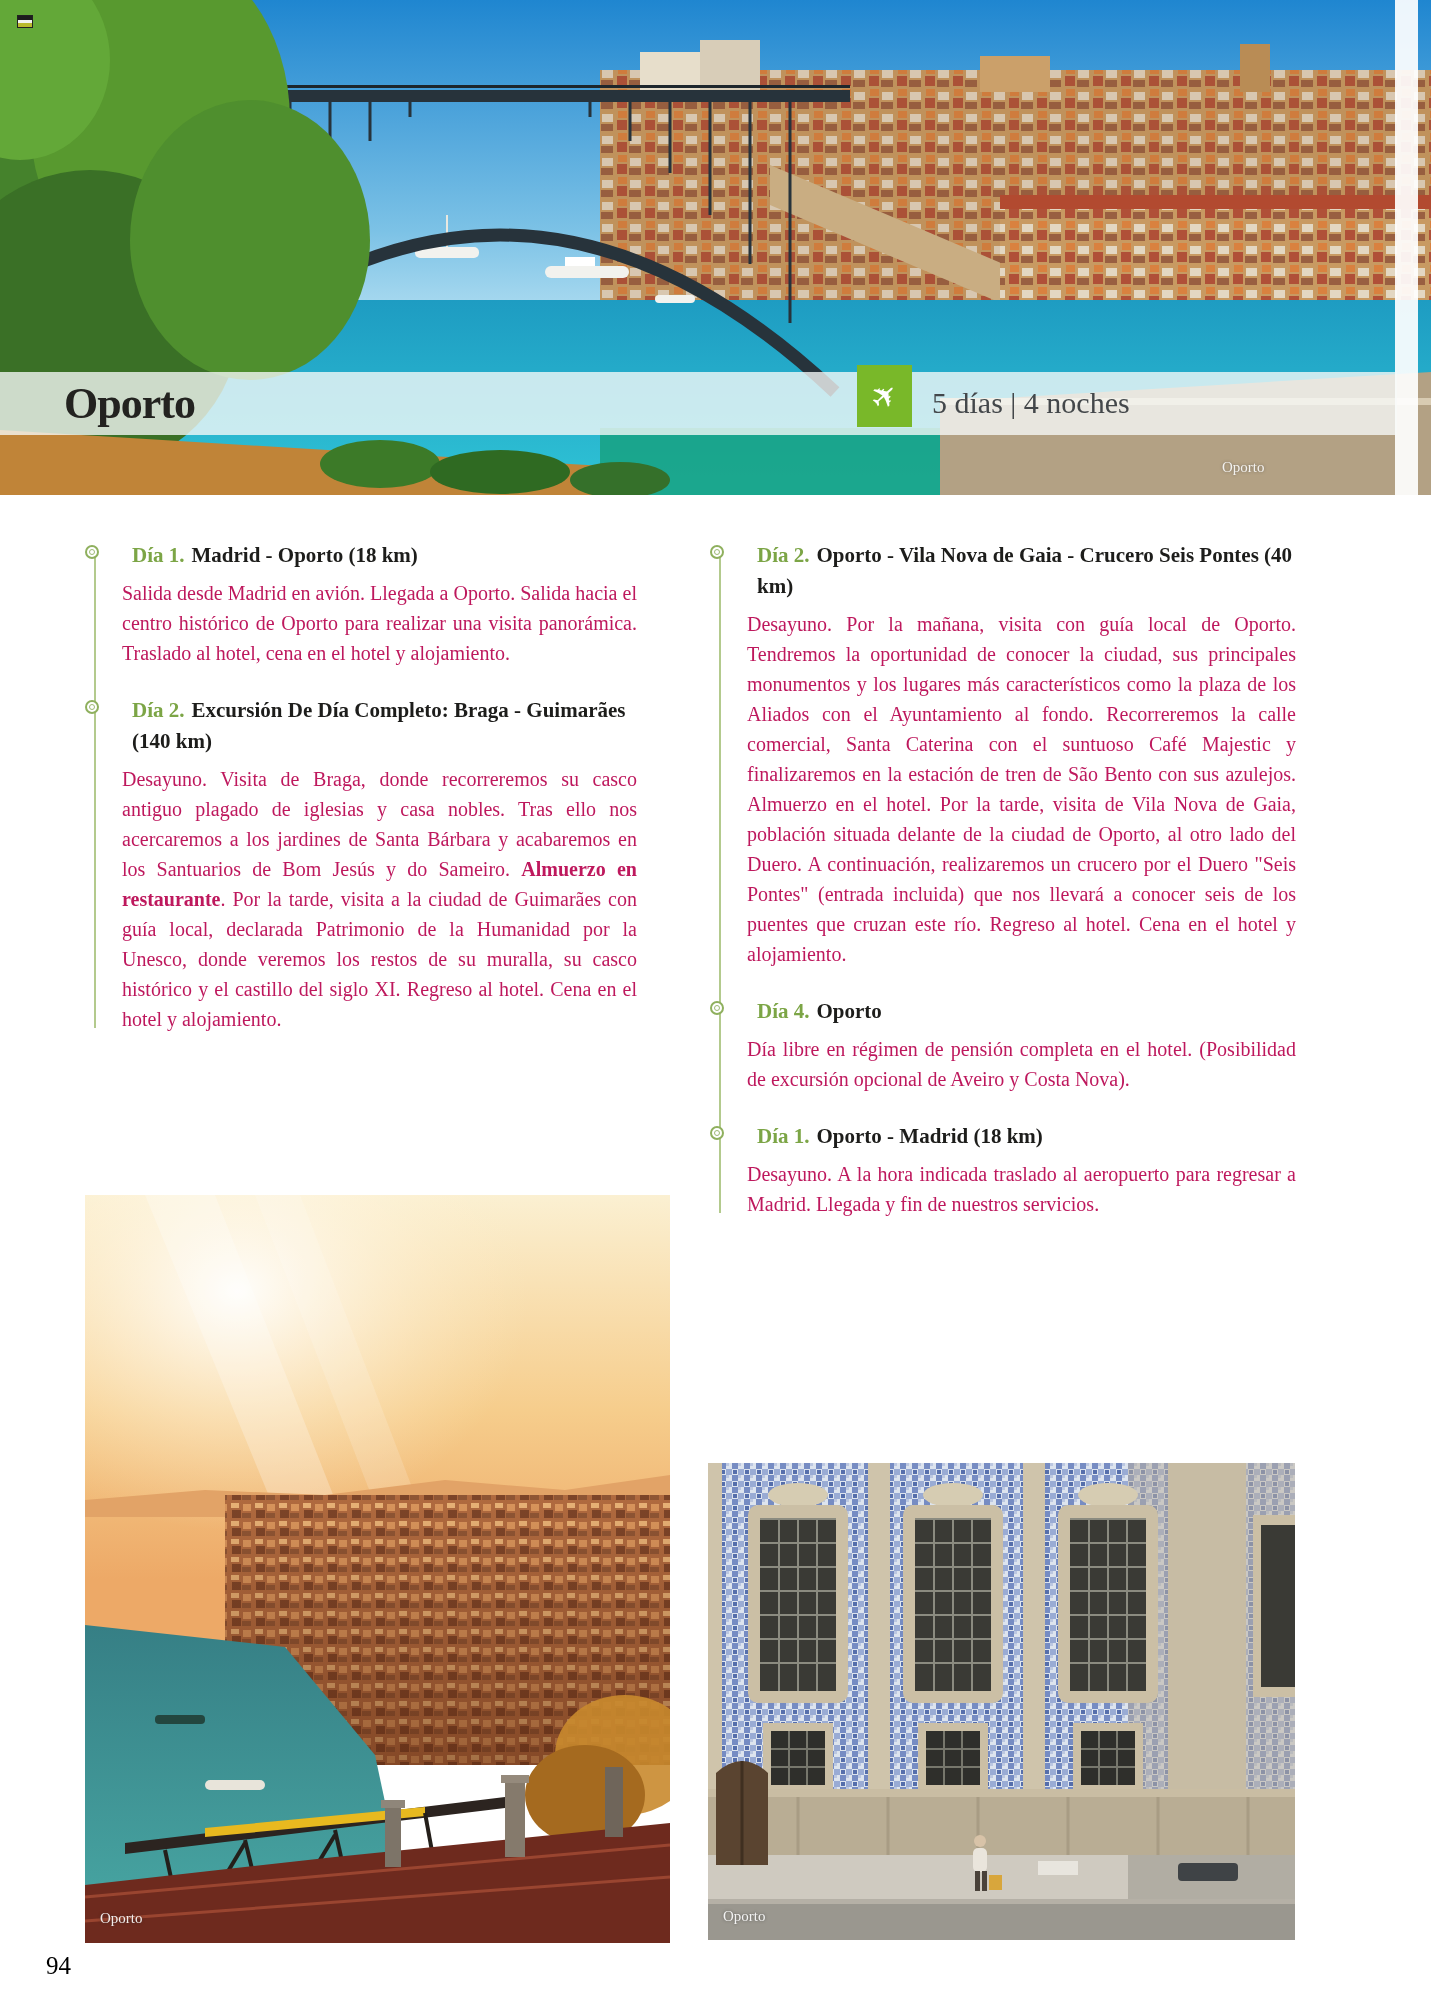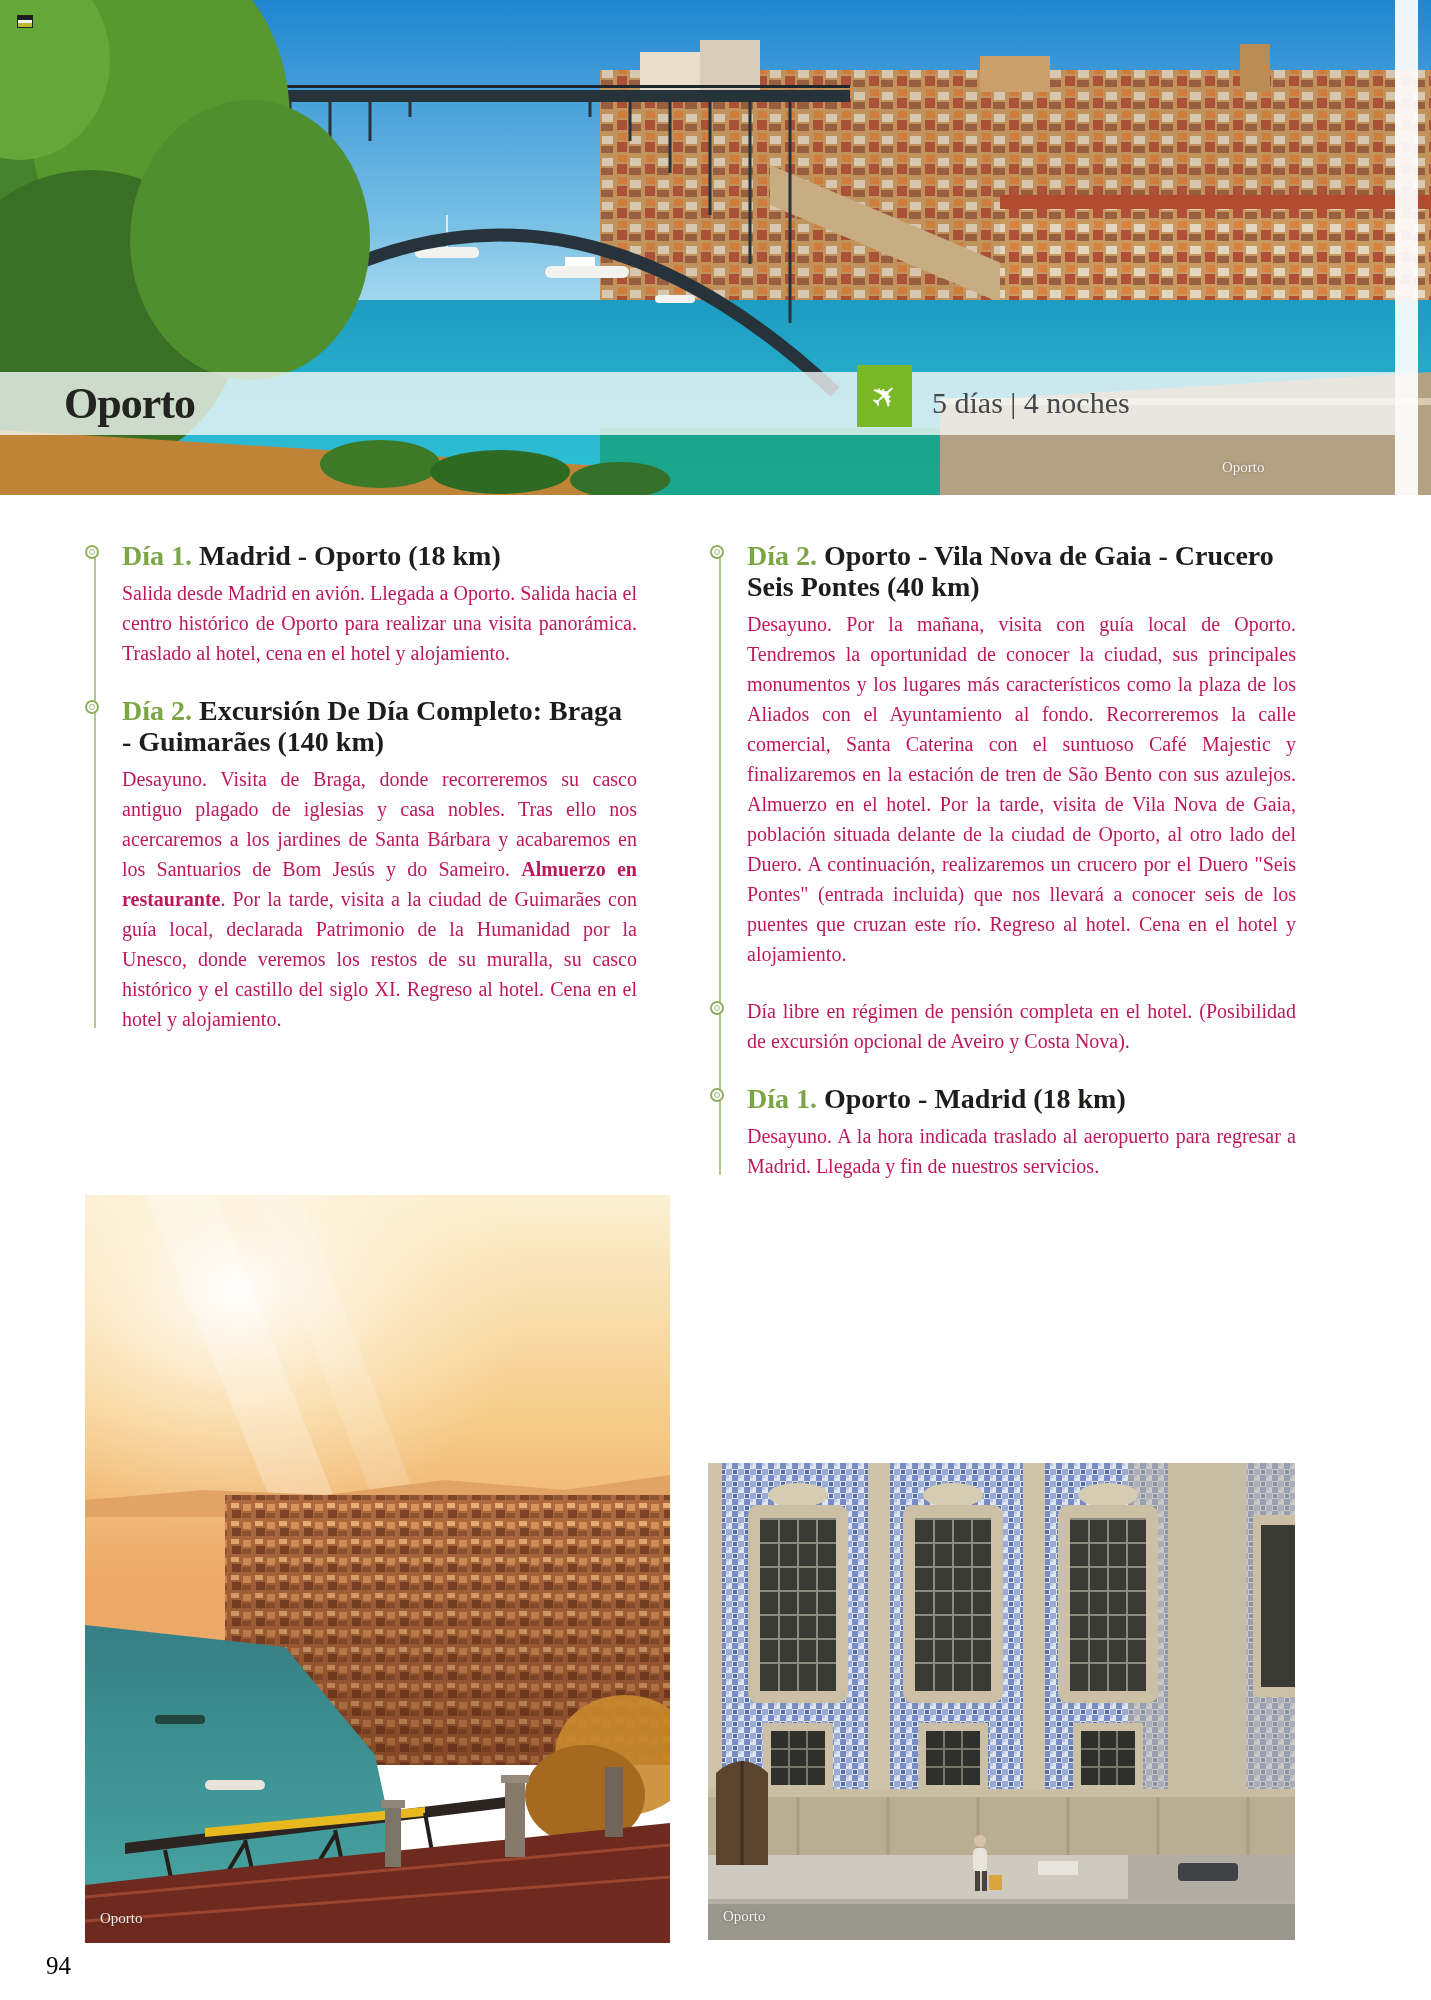--- a/index.html
+++ b/index.html
@@ -27,21 +27,21 @@
   .col{position:absolute;top:540px;}
   .col-left{left:85px;width:552px;}
   .col-right{left:710px;width:586px;}
   .timeline{position:relative;padding-left:37px;}
   .timeline::before{content:'';position:absolute;left:9px;top:16px;bottom:6px;width:2px;background:#b3ca8d;}
   .day + .day{margin-top:27px;}
   .day{position:relative;}
   .bullet{position:absolute;left:-37px;top:5px;width:14px;height:14px;border:2px solid #8fb05e;
      border-radius:50%;background:#fff;box-sizing:border-box;}
   .bullet::after{content:'';position:absolute;inset:2px;border:1.5px solid #9db974;border-radius:50%;}
-  .day h3{margin:0 0 7px 0;font-size:28px;line-height:31px;font-weight:700;color:#1d1d1b;}
+  .day h3{margin:0 0 7px 10px;font-size:21px;line-height:31px;font-weight:700;color:#1d1d1b;}
   .day h3 .dlabel{color:#7ca546;margin-right:7px;}
   .day p{margin:0;font-size:20px;line-height:30px;text-align:justify;color:#be185d;}
   .day p b{font-weight:700;}
 
   
   .photo{position:absolute;overflow:hidden;}
   .photo svg{display:block;width:100%;height:100%;}
   .photo-left{left:85px;top:1195px;width:585px;height:748px;}
   .photo-right{left:708px;top:1463px;width:587px;height:477px;}
   .photo-caption{position:absolute;font-size:15px;color:rgba(255,255,255,.9);
@@ -160,20 +160,21 @@
     <div class="timeline">
 
       <div class="day">
         <span class="bullet"></span>
         <h3><span class="dlabel">Día 2.</span><span>Oporto - Vila Nova de Gaia - Crucero Seis Pontes (40 km)</span></h3>
         <p><span>Desayuno. Por la mañana, visita con guía local de Oporto. Tendremos la oportunidad de conocer la ciudad, sus principales monumentos y los lugares más característicos como la plaza de los Aliados con el Ayuntamiento al fondo. Recorreremos la calle comercial, Santa Caterina con el suntuoso Café Majestic y finalizaremos en la estación de tren de São Bento con sus azulejos. Almuerzo en el hotel. Por la tarde, visita de Vila Nova de Gaia, población situada delante de la ciudad de Oporto, al otro lado del Duero. A continuación, realizaremos un crucero por el Duero "Seis Pontes" (entrada incluida) que nos llevará a conocer seis de los puentes que cruzan este río. Regreso al hotel. Cena en el hotel y alojamiento.</span><b></b><span></span></p>
       </div>
 
       <div class="day">
         <span class="bullet"></span>
+        <h3><span class="dlabel">Día 4.</span><span>Oporto</span></h3>
         <p><span>Día libre en régimen de pensión completa en el hotel. (Posibilidad de excursión opcional de Aveiro y Costa Nova).</span><b></b><span></span></p>
       </div>
 
       <div class="day">
         <span class="bullet"></span>
         <h3><span class="dlabel">Día 1.</span><span>Oporto - Madrid (18 km)</span></h3>
         <p><span>Desayuno. A la hora indicada traslado al aeropuerto para regresar a Madrid. Llegada y fin de nuestros servicios.</span><b></b><span></span></p>
       </div>
 
     </div>

